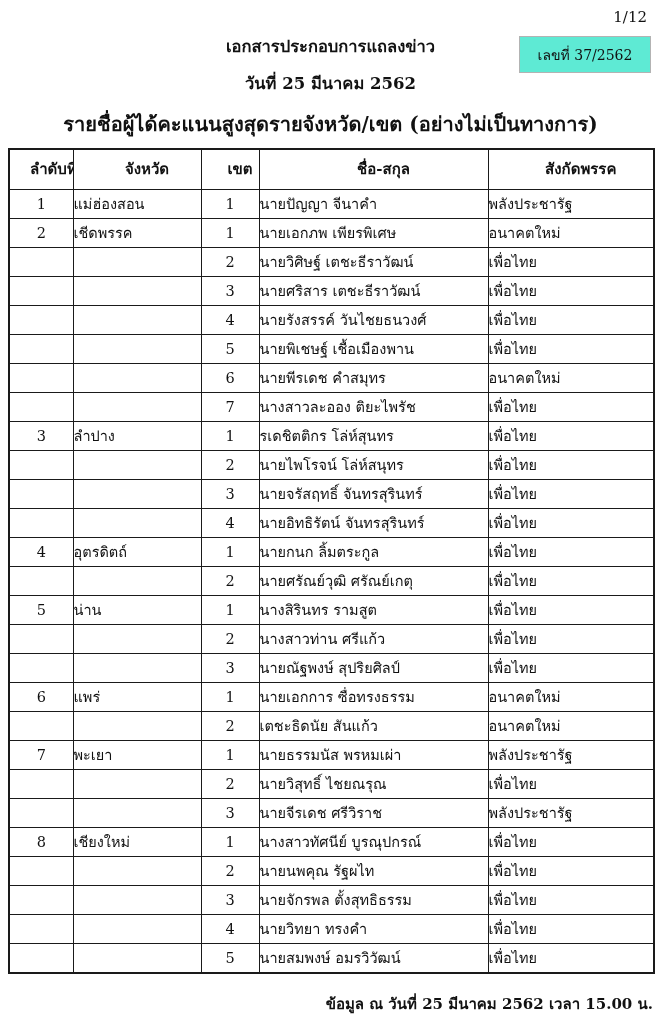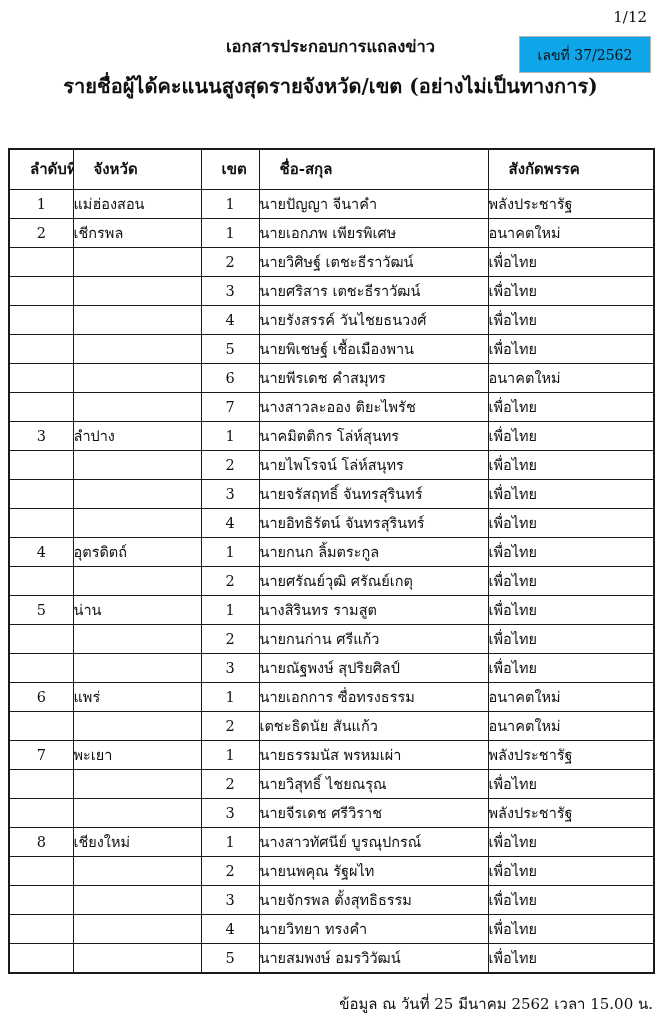--- a/index.html
+++ b/index.html
@@ -24,21 +24,21 @@
     font-weight:bold;
     font-size:16.5px;
     margin:0 0 15px 0;
     line-height:1.35;
   }
   .heading .line.subtitle{font-size:20px;}
   .ref-box{
     position:absolute;top:36px;right:10px;
     width:126px;
     border:1px solid #b3b3b3;
-    background:#0ea5e9;
+    background:#5eead4;
     text-align:center;
     padding:7px 2px 6px 2px;
   }
   .ref-box .ref-line{
     font-size:14px;
     line-height:1.6;
     white-space:nowrap;
   }
   .table-wrap{
     position:absolute;top:148px;left:8px;
@@ -54,42 +54,43 @@
     font-size:14.5px;
     line-height:1.15;
     padding:0;
     overflow:hidden;
     white-space:nowrap;
     vertical-align:middle;
   }
   table.results th{
     height:39px;
     font-weight:bold;
-    text-align:left;
+    text-align:center;
     font-size:15px;
     padding-left:20px;
   }
   table.results td{height:28px;}
   td.c-center{text-align:center;}
   td.c-left, th.h-left{text-align:left;}
   td.c-left{padding-left:4px;}
   .footer-note{
     position:absolute;top:992px;left:0;width:653px;
     text-align:right;
     font-size:15px;
-    font-weight:normal;
+    font-weight:bold;
   }
 </style>
 </head>
 <body>
 
 <div class="page-number">1/12</div>
 
 <div class="heading">
   <div class="line">เอกสารประกอบการแถลงข่าว</div>
+  <div class="line">วันที่ 25 มีนาคม 2562</div>
   <div class="line subtitle">รายชื่อผู้ได้คะแนนสูงสุดรายจังหวัด/เขต (อย่างไม่เป็นทางการ)</div>
 </div>
 
 <div class="ref-box">
   <div class="ref-line">เลขที่ 37/2562</div>
 </div>
 
 <div class="table-wrap">
   <table class="results">
     <colgroup>
@@ -112,21 +113,21 @@
   <tr>
     <td class="c-center">1</td>
     <td class="c-left">แม่ฮ่องสอน</td>
     <td class="c-center">1</td>
     <td class="c-left">นายปัญญา จีนาคำ</td>
     <td class="c-left">พลังประชารัฐ</td>
   </tr>
 
   <tr>
     <td class="c-center">2</td>
-    <td class="c-left">เชีกรพล</td>
+    <td class="c-left">เชีดพรรค</td>
     <td class="c-center">1</td>
     <td class="c-left">นายเอกภพ เพียรพิเศษ</td>
     <td class="c-left">อนาคตใหม่</td>
   </tr>
 
   <tr>
     <td class="c-center"></td>
     <td class="c-left"></td>
     <td class="c-center">2</td>
     <td class="c-left">นายวิศิษฐ์ เตชะธีราวัฒน์</td>
@@ -170,21 +171,21 @@
     <td class="c-left"></td>
     <td class="c-center">7</td>
     <td class="c-left">นางสาวละออง ติยะไพรัช</td>
     <td class="c-left">เพื่อไทย</td>
   </tr>
 
   <tr>
     <td class="c-center">3</td>
     <td class="c-left">ลำปาง</td>
     <td class="c-center">1</td>
-    <td class="c-left">นาคมิตติกร โล่ห์สุนทร</td>
+    <td class="c-left">รเดชิตติกร โล่ห์สุนทร</td>
     <td class="c-left">เพื่อไทย</td>
   </tr>
 
   <tr>
     <td class="c-center"></td>
     <td class="c-left"></td>
     <td class="c-center">2</td>
     <td class="c-left">นายไพโรจน์ โล่ห์สนุทร</td>
     <td class="c-left">เพื่อไทย</td>
   </tr>
@@ -226,21 +227,21 @@
     <td class="c-left">น่าน</td>
     <td class="c-center">1</td>
     <td class="c-left">นางสิรินทร รามสูต</td>
     <td class="c-left">เพื่อไทย</td>
   </tr>
 
   <tr>
     <td class="c-center"></td>
     <td class="c-left"></td>
     <td class="c-center">2</td>
-    <td class="c-left">นายกนก่าน ศรีแก้ว</td>
+    <td class="c-left">นางสาวท่าน ศรีแก้ว</td>
     <td class="c-left">เพื่อไทย</td>
   </tr>
 
   <tr>
     <td class="c-center"></td>
     <td class="c-left"></td>
     <td class="c-center">3</td>
     <td class="c-left">นายณัฐพงษ์ สุปริยศิลป์</td>
     <td class="c-left">เพื่อไทย</td>
   </tr>

